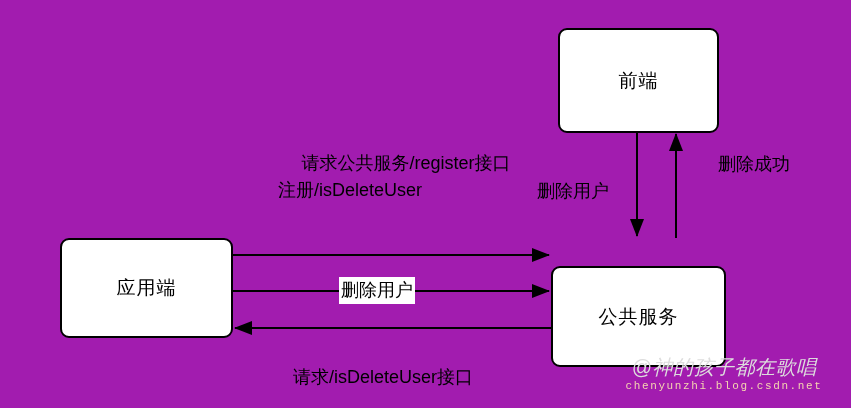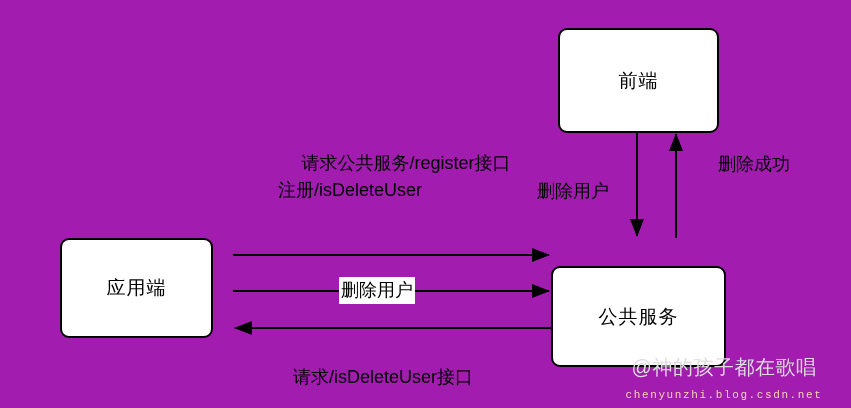--- a/index.html
+++ b/index.html
@@ -39,21 +39,21 @@
   }
   .node-frontend {
     left: 558px;
     top: 28px;
     width: 161px;
     height: 105px;
   }
   .node-app {
     left: 60px;
     top: 238px;
-    width: 153px;
+    width: 173px;
     height: 100px;
   }
   .node-service {
     left: 551px;
     top: 238px;
     width: 175px;
     height: 101px;
     margin-top: 28px;
   }
   .edge-label {
@@ -99,28 +99,28 @@
     top: 355px;
     width: 240px;
     text-align: center;
     pointer-events: none;
   }
   .watermark-main {
     color: #dddddd;
     font-size: 20px;
     line-height: 24px;
     letter-spacing: 0.5px;
+    font-style: italic;
   }
   .watermark-url {
     color: #f5d5b0;
     font-size: 11px;
     line-height: 15px;
     letter-spacing: 1.6px;
     font-family: "Liberation Mono", "DejaVu Sans Mono", monospace;
-    margin-top: 9px;
   }
 </style>
 </head>
 <body>
 
 <div id="canvas">
 
   <svg class="diagram-svg" viewBox="0 0 851 408" xmlns="http://www.w3.org/2000/svg">
     <defs>
       <marker id="arrowhead" markerWidth="9" markerHeight="7" refX="8.5" refY="3.5" orient="auto" markerUnits="strokeWidth">

